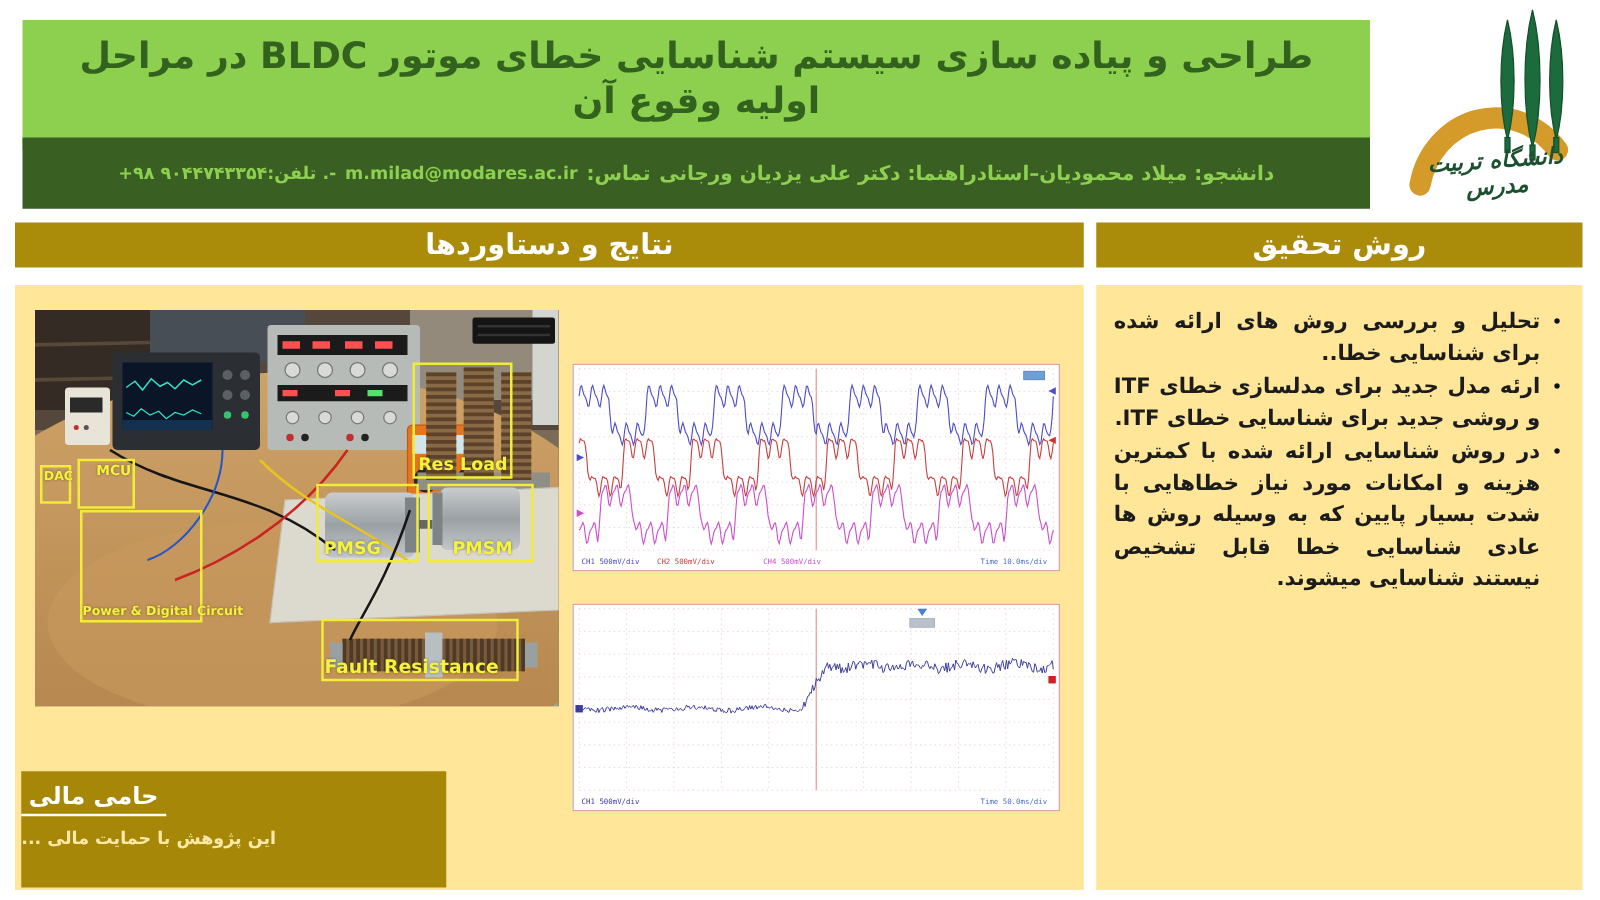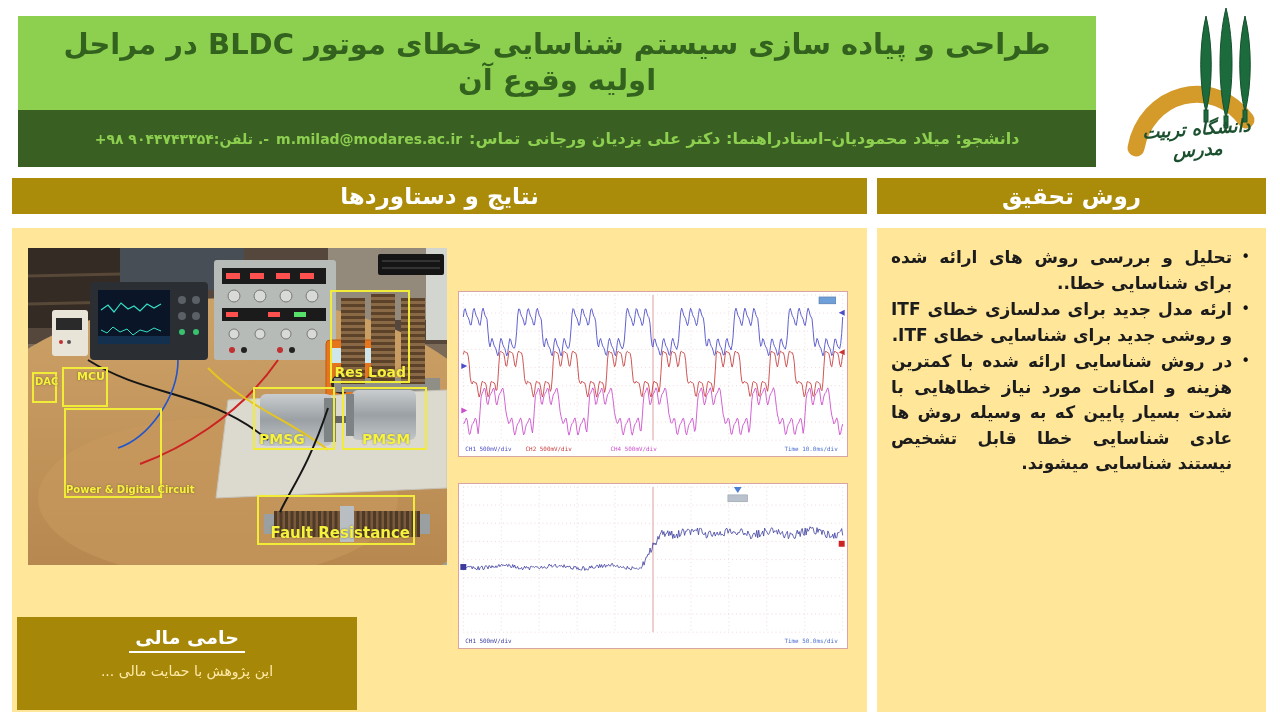--- a/index.html
+++ b/index.html
@@ -47,34 +47,34 @@
   .anno{position:absolute;border:2px solid #F0EC38;box-sizing:border-box;}
   .anno .lbl{position:absolute;color:#F6F23E;font-weight:bold;white-space:nowrap;
              text-shadow:0 0 2px rgba(40,40,0,.55);}
   .a-dac{left:4px;top:124px;width:25px;height:31px;}   .a-dac .lbl{left:1px;top:2px;font-size:10px;}
   .a-mcu{left:34px;top:119px;width:46px;height:40px;}  .a-mcu .lbl{left:13px;top:1px;font-size:11px;}
   .a-analog{left:82px;top:100px;width:88px;height:57px;} .a-analog .lbl{left:4px;bottom:0px;font-size:11px;}
   .a-resload{left:302px;top:42px;width:80px;height:93px;} .a-resload .lbl{right:2px;bottom:1px;font-size:14px;}
   .a-pmsg{left:225px;top:139px;width:82px;height:63px;}  .a-pmsg .lbl{left:4px;bottom:1px;font-size:14px;}
   .a-pmsm{left:314px;top:139px;width:85px;height:63px;}  .a-pmsm .lbl{left:18px;bottom:1px;font-size:14px;}
   .a-power{left:36px;top:160px;width:98px;height:90px;}  .a-power .lbl{left:0px;bottom:1px;font-size:10px;}
-  .a-fault{left:229px;top:247px;width:158px;height:50px;} .a-fault .lbl{right:3px;bottom:1px;font-size:15px;}
+  .a-fault{left:229px;top:247px;width:158px;height:50px;} .a-fault .lbl{right:14px;bottom:1px;font-size:15px;}
 
   
   .scope{position:absolute;width:390px;height:166px;background:#ffffff;border:1px solid #DCA3A3;box-sizing:border-box;}
   .scope-1{left:446px;top:63px;}
   .scope-2{left:446px;top:255px;}
   .scope svg text{font-family:"DejaVu Sans Mono","Liberation Mono",monospace;}
 
   
   .sponsor{position:absolute;left:5px;top:389px;width:340px;height:93px;background:#A68708;
-           text-align:center;direction:rtl;}
+           text-align:left;direction:rtl;}
   .sponsor-header{display:inline-block;margin-top:9px;color:#ffffff;font-weight:bold;font-size:19px;
                   border-bottom:2px solid #ffffff;padding:0 6px 3px 6px;}
-  .sponsor-body{margin:10px 0 0 0;color:#FFE9A6;font-size:14px;font-weight:normal;}
+  .sponsor-body{margin:10px 0 0 0;color:#FFE9A6;font-size:14px;font-weight:bold;}
 </style>
 </head>
 <body>
 
 <div class="slide">
 
   <div class="title-band">
     <h1>طراحی و پیاده سازی سیستم شناسایی خطای موتور BLDC در مراحل اولیه وقوع آن</h1>
   </div>
 

